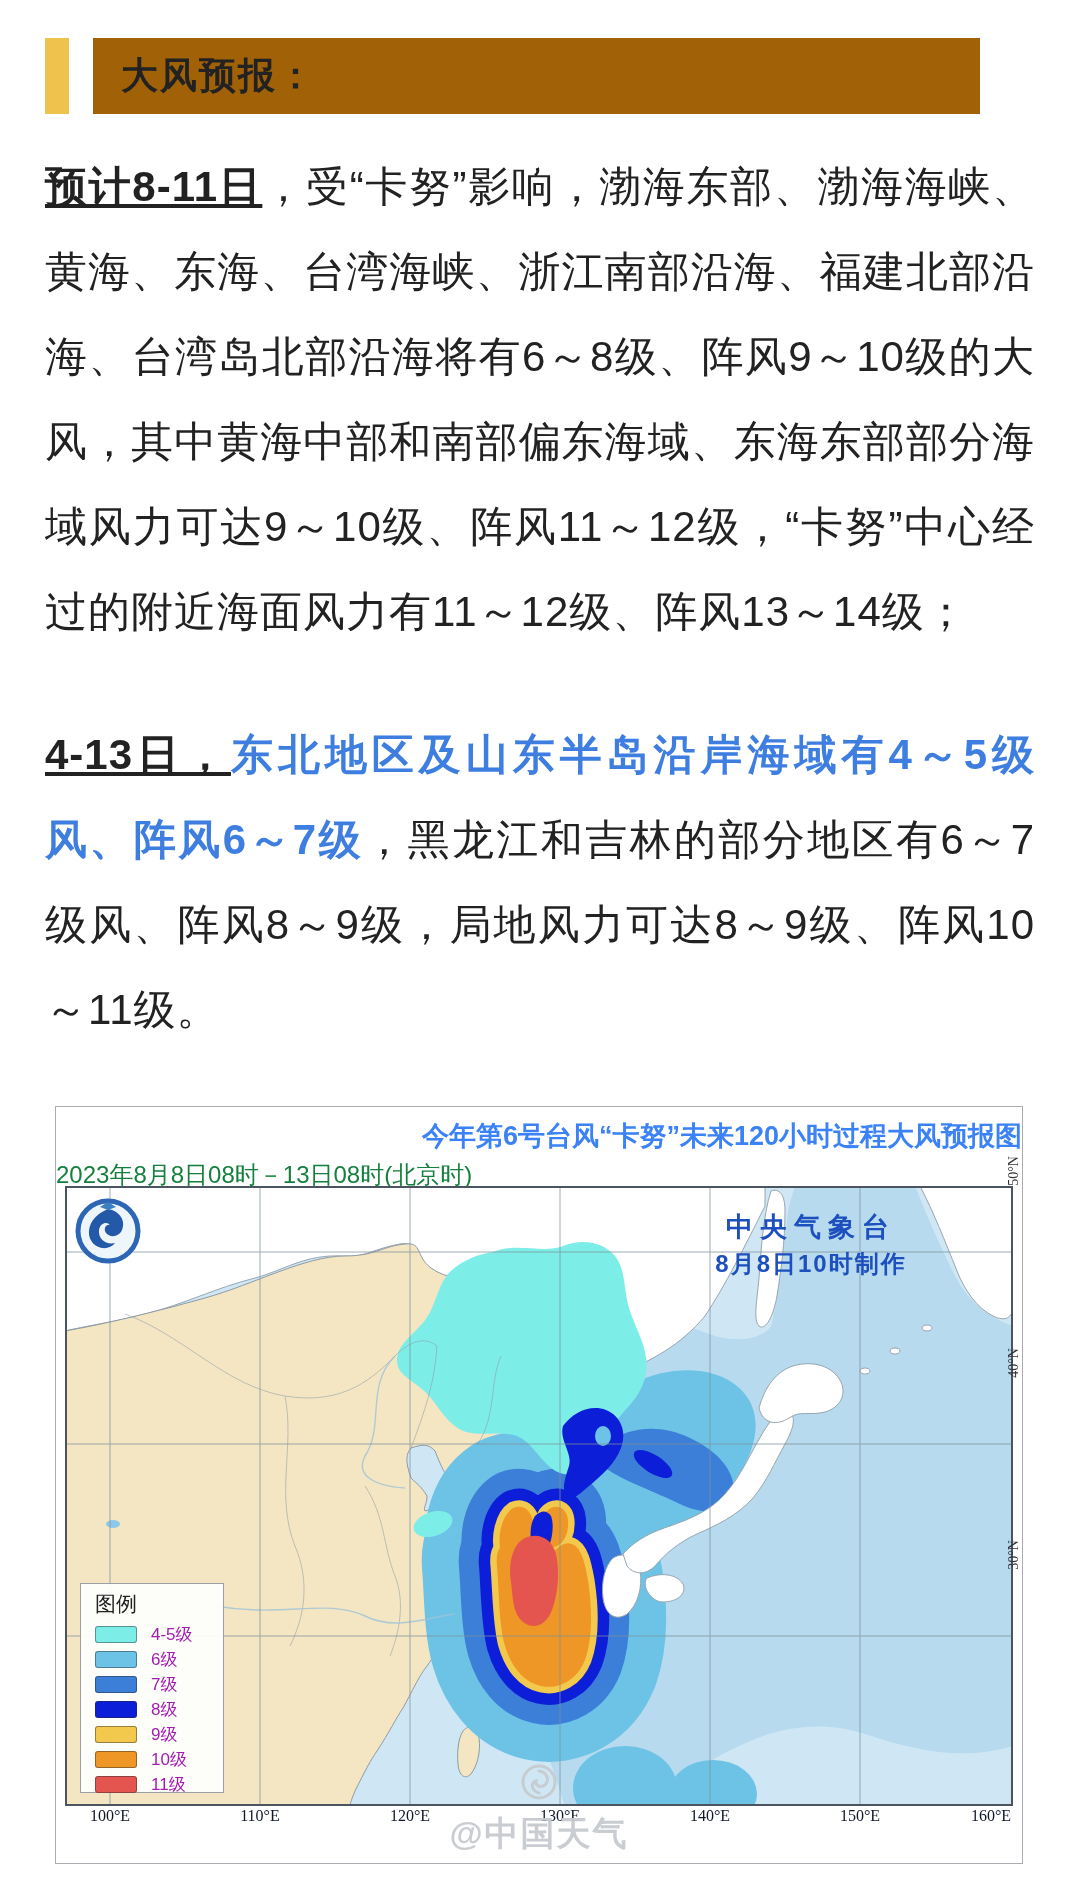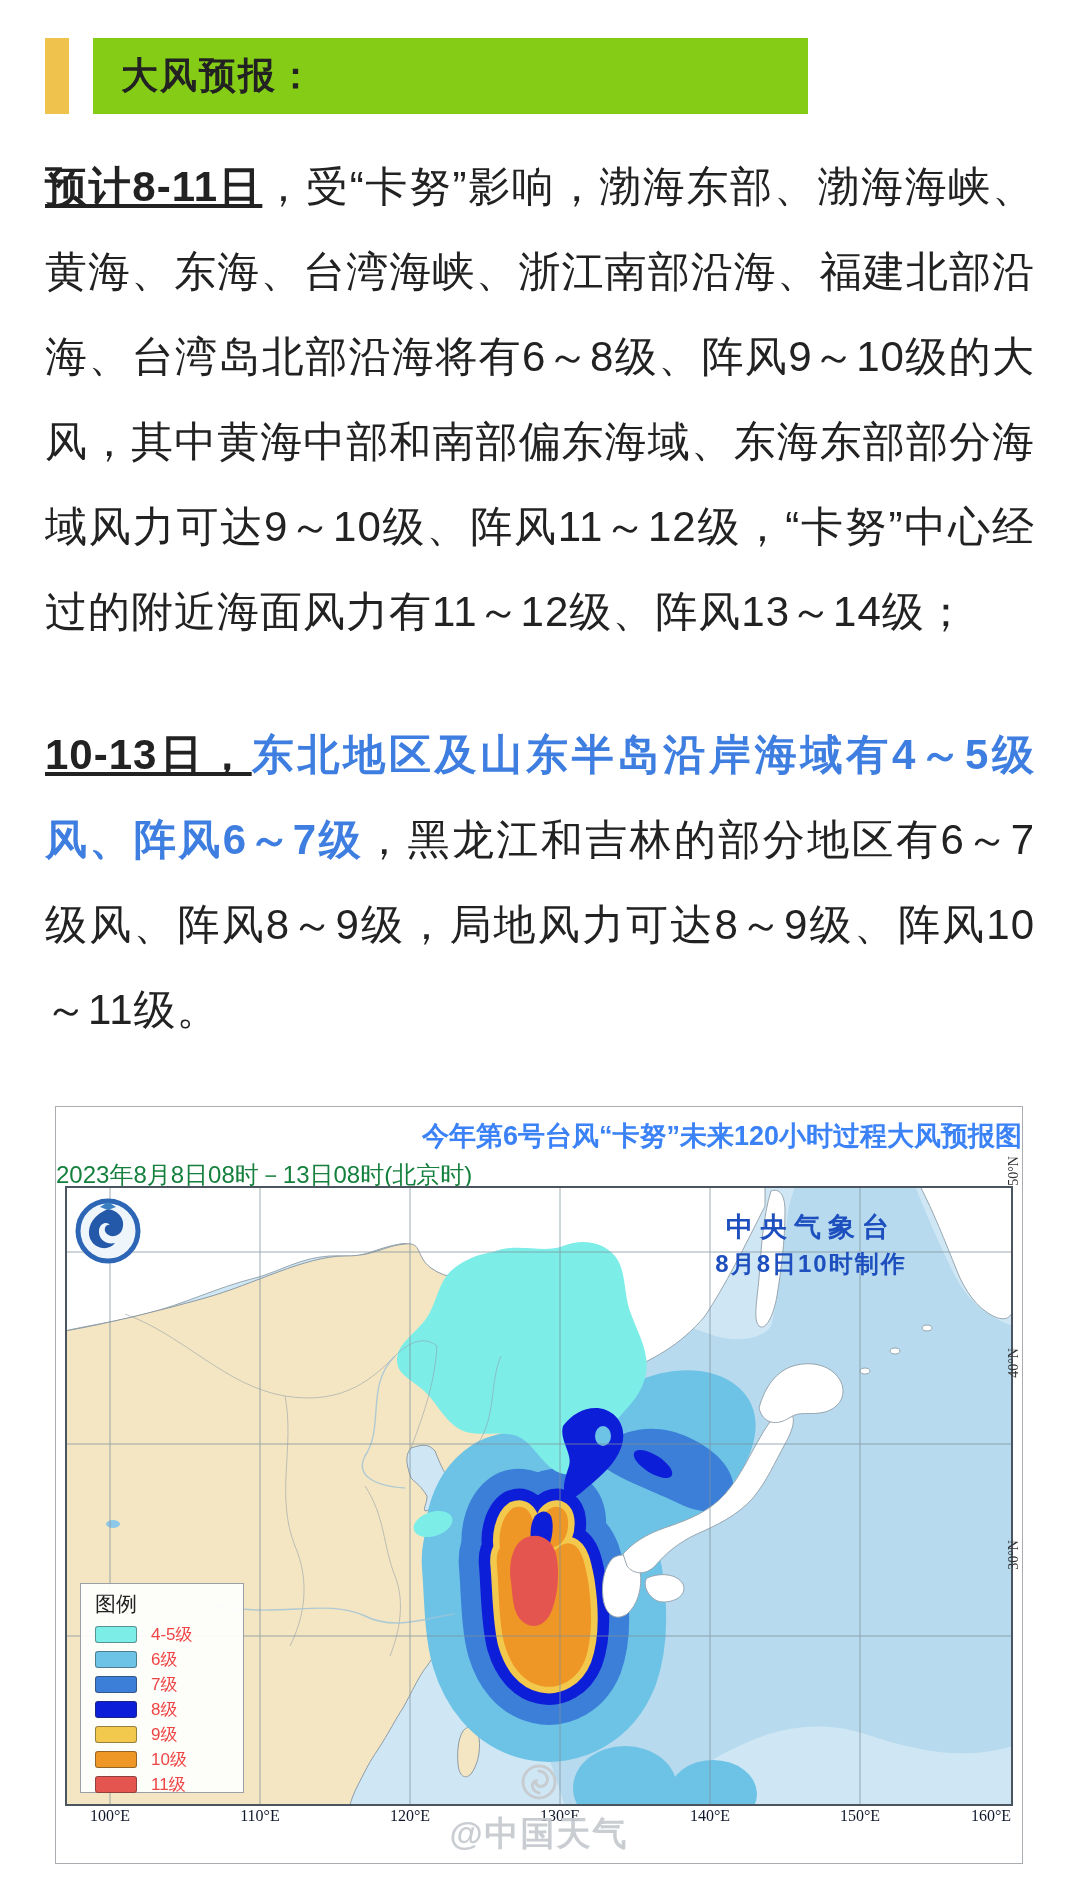--- a/index.html
+++ b/index.html
@@ -2,21 +2,21 @@
 <html><head>
 <meta charset="utf-8">
 <style>
   html,body{margin:0;padding:0;background:#ffffff;}
   body{width:1080px;height:1889px;overflow:hidden;font-family:"Liberation Sans",sans-serif;color:#1f1f1f;position:relative;}
   .content{padding:0 45px;}
   
   .hdr{display:flex;margin-top:38px;height:76px;}
   .hdr-accent{width:24px;background:#EFC24E;}
   .hdr-gap{width:24px;}
-  .hdr-bar{width:715px;background:#84cc16;display:flex;align-items:center;}
+  .hdr-bar{width:887px;background:#a16207;display:flex;align-items:center;}
   .hdr-title{font-size:37px;font-weight:bold;color:#222;padding-left:28px;letter-spacing:2px;}
   
   .para{font-size:42px;line-height:85px;letter-spacing:1px;text-align:justify;color:#222;}
   .p1{margin-top:30px;}
   .p2{margin-top:58px;}
   .b{font-weight:bold;text-decoration:underline;}
   .blue{color:#3E7EE0;font-weight:bold;}
   
   .map-panel{position:relative;margin:54px 0 0 10px;width:966px;height:756px;background:#ffffff;border:1px solid #a9adb2;}
   .map-title1{margin-top:11px;text-align:right;font-size:27px;font-weight:700;color:#3b82f6;}
@@ -24,44 +24,44 @@
   .plot{position:absolute;left:9px;top:79px;width:948px;height:620px;}
   .plot svg{display:block;}
   
   .lon{position:absolute;top:700px;width:60px;text-align:center;font-family:"Liberation Serif",serif;font-size:16px;color:#0f172a;}
   .lat{position:absolute;left:936px;width:44px;text-align:center;font-family:"Liberation Serif",serif;font-size:14px;color:#333;transform:rotate(-90deg);}
   .agency{position:absolute;left:600px;top:102px;width:310px;text-align:center;color:#1D4FBE;font-weight:bold;}
   .agency-l1{font-size:27px;letter-spacing:7px;}
   .agency-l2{font-size:24px;margin-top:3px;letter-spacing:2px;}
   .logo{position:absolute;left:18px;top:90px;width:68px;height:68px;}
   
-  .legend{position:absolute;left:24px;top:476px;width:164px;height:210px;background:rgba(253,253,252,0.97);border:1px solid #9aa0a6;box-sizing:border-box;padding:6px 0 0 14px;z-index:4;}
+  .legend{position:absolute;left:24px;top:476px;width:144px;height:210px;background:rgba(253,253,252,0.97);border:1px solid #9aa0a6;box-sizing:border-box;padding:6px 0 0 14px;z-index:4;}
   .lg-title{font-size:21px;color:#222;margin-bottom:4px;}
   .lg-row{display:flex;align-items:center;height:24px;margin-top:1px;}
   .sw{width:40px;height:15px;border:1px solid rgba(40,40,40,.45);border-radius:3px;flex:none;}
-  .lg-label{font-size:17px;color:#ef4444;margin-left:14px;}
+  .lg-label{font-size:17px;color:#a21caf;margin-left:14px;}
   
   .wm{position:absolute;left:0;right:0;bottom:6px;display:flex;justify-content:center;align-items:center;gap:10px;z-index:5;color:#c7cbd0;font-size:34px;font-weight:bold;letter-spacing:2px;opacity:.95;flex-direction:column;}
 </style>
 </head>
 <body>
 
 <div class="content">
 
   <div class="hdr">
     <div class="hdr-accent"></div>
     <div class="hdr-gap"></div>
     <div class="hdr-bar">
       <span class="hdr-title">大风预报：</span>
     </div>
   </div>
 
   <p class="para p1"><span class="b">预计8-11日</span><span>，受“卡努”影响，渤海东部、渤海海峡、黄海、东海、台湾海峡、浙江南部沿海、福建北部沿海、台湾岛北部沿海将有6～8级、阵风9～10级的大风，其中黄海中部和南部偏东海域、东海东部部分海域风力可达9～10级、阵风11～12级，“卡努”中心经过的附近海面风力有11～12级、阵风13～14级；</span></p>
 
-  <p class="para p2"><span class="b">10-13日，</span><span class="blue">东北地区及山东半岛沿岸海域有4～5级风、阵风6～7级</span><span>，黑龙江和吉林的部分地区有6～7级风、阵风8～9级，局地风力可达8～9级、阵风10～11级。</span></p>
+  <p class="para p2"><span class="b">4-13日，</span><span class="blue">东北地区及山东半岛沿岸海域有4～5级风、阵风6～7级</span><span>，黑龙江和吉林的部分地区有6～7级风、阵风8～9级，局地风力可达8～9级、阵风10～11级。</span></p>
 
   <div class="map-panel">
     <div class="map-title1">今年第6号台风“卡努”未来120小时过程大风预报图</div>
     <div class="map-title2">2023年8月8日08时－13日08时(北京时)</div>
 
     <div class="plot">
       <svg width="948" height="620" viewBox="0 0 948 620">
 
         <rect x="0" y="0" width="948" height="620" fill="#CFE7F4"></rect>
 

